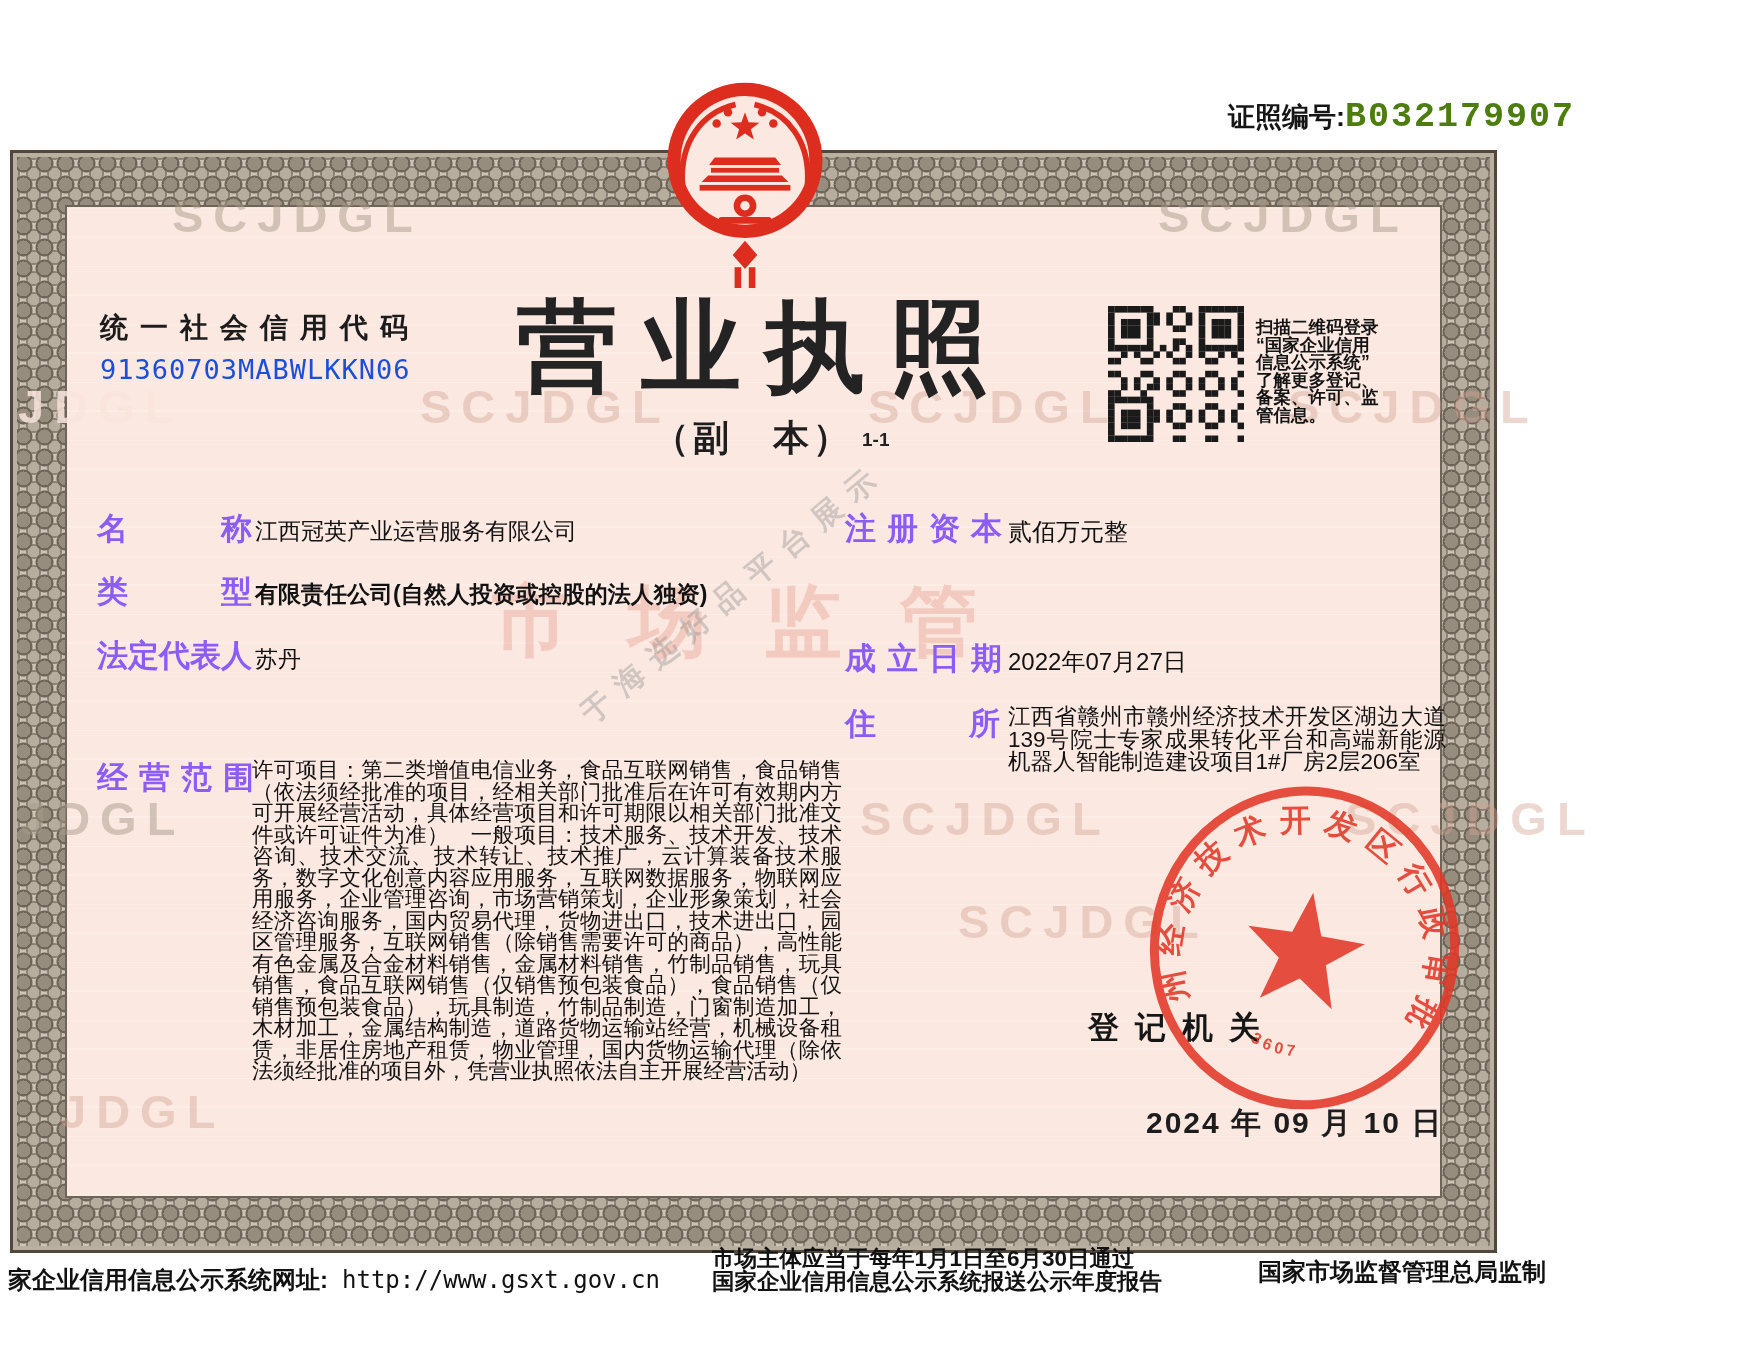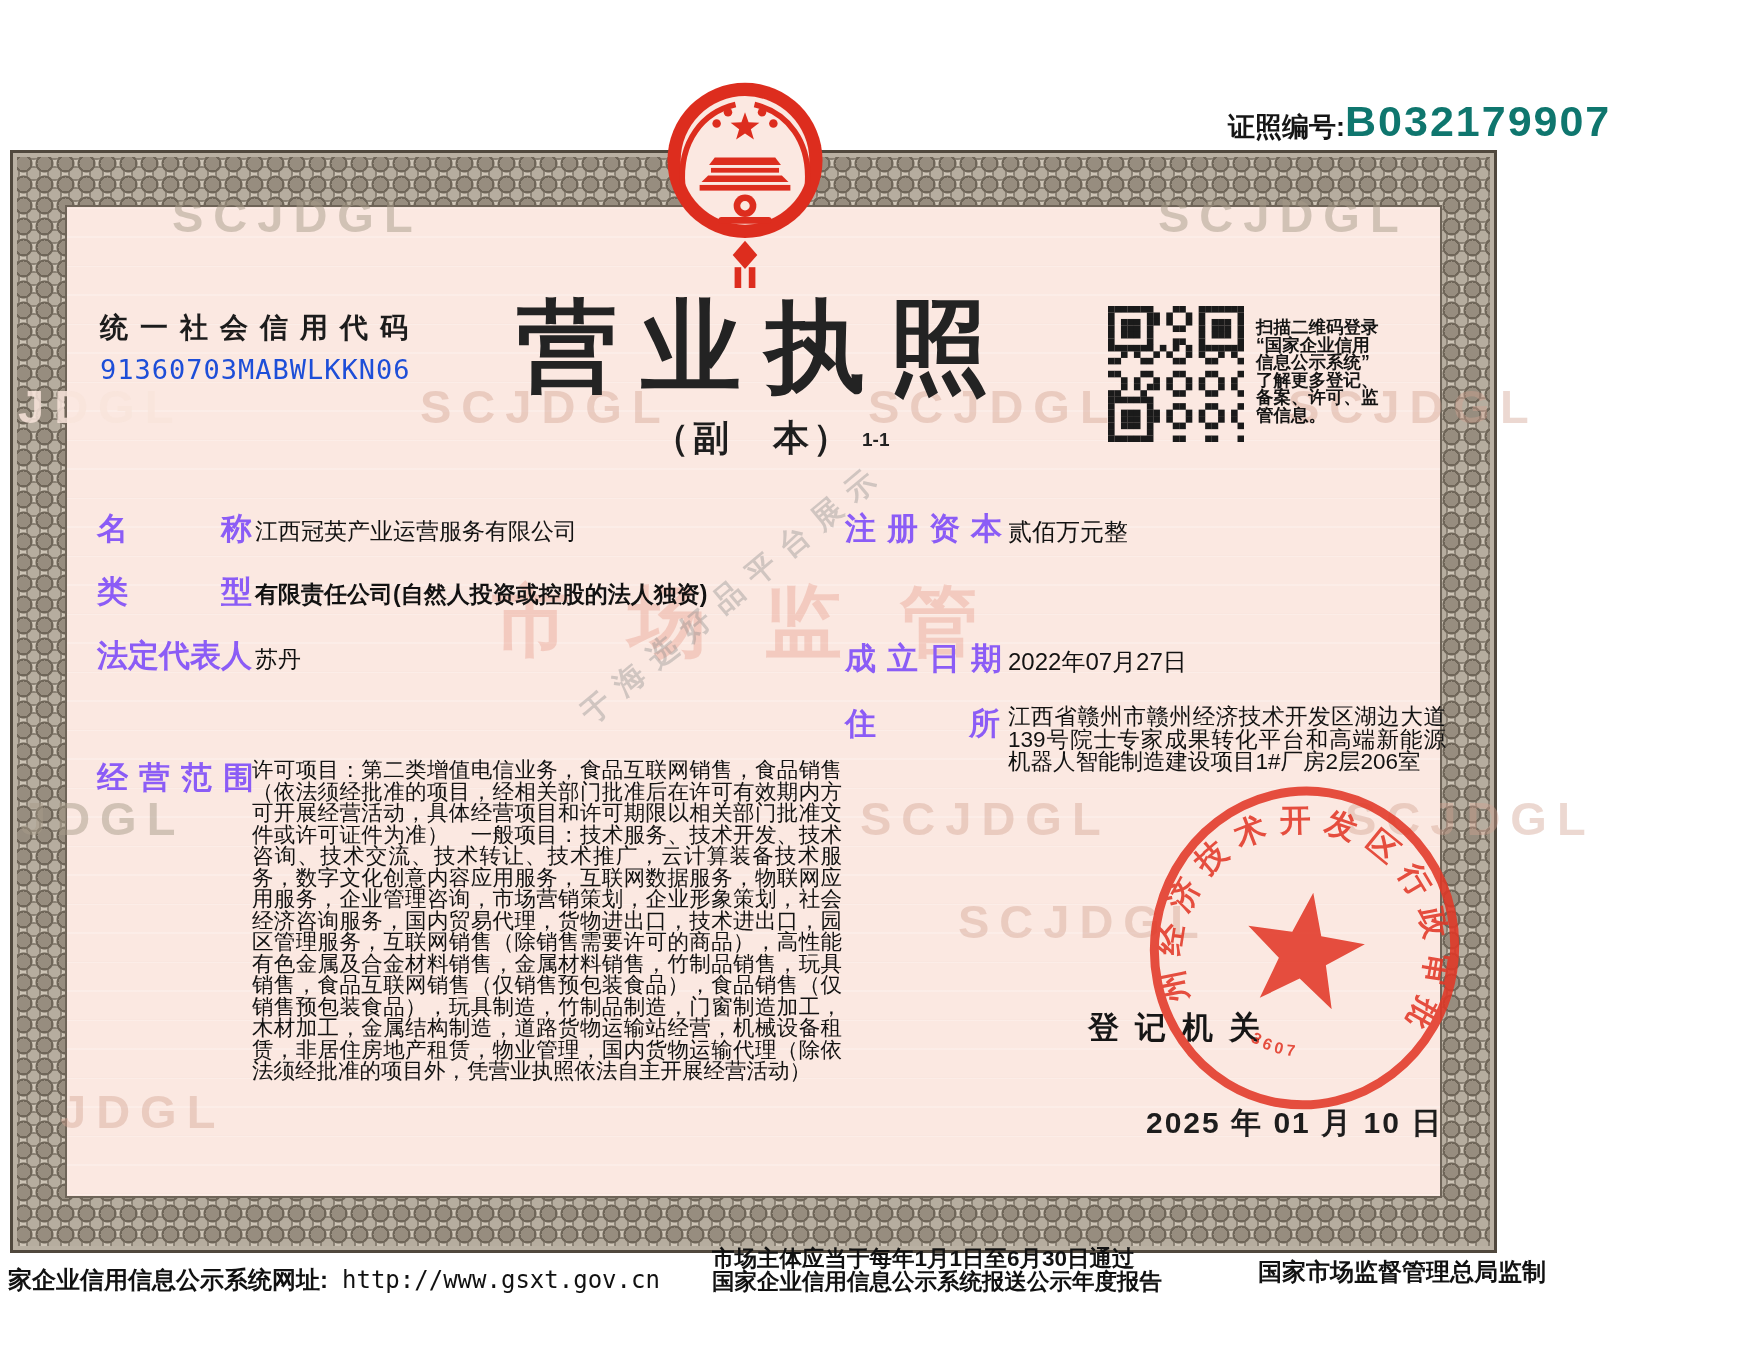--- a/index.html
+++ b/index.html
@@ -27,22 +27,22 @@
       color:rgba(210,162,146,.42);white-space:nowrap;}
   .wm.gray{color:rgba(168,155,138,.5);}
   .wm-red{position:absolute;z-index:2;font-weight:700;font-size:78px;letter-spacing:58px;
       color:rgba(224,126,105,.28);white-space:nowrap;}
   .wm-diag{position:absolute;z-index:2;font-size:30px;letter-spacing:13px;font-weight:600;
       color:rgba(140,140,140,.38);transform:rotate(-40deg);transform-origin:0 50%;white-space:nowrap;}
 
   
   .license-no{position:absolute;left:1228px;top:100px;z-index:3;display:flex;align-items:baseline;}
   .license-no .lab{font-size:27px;font-weight:800;color:#151515;}
-  .license-no .num{font-size:43px;font-weight:700;color:#0f766e;
-      font-family:Liberation Sans, sans-serif;letter-spacing:2px;}
+  .license-no .num{font-size:35px;font-weight:700;color:#4d7c0f;
+      font-family:Liberation Mono, monospace;letter-spacing:2px;}
 
   
   .credit-label{position:absolute;left:100px;top:314px;z-index:3;font-size:28px;font-weight:800;
       letter-spacing:12px;color:#1c1c1c;}
   .credit-value{position:absolute;left:100px;top:356px;z-index:3;font-size:27px;font-weight:500;
       font-family:"DejaVu Sans Mono",monospace;letter-spacing:1px;color:#1d4ed8;}
   .main-title{position:absolute;left:333px;top:296px;width:840px;z-index:3;text-align:center;
       font-size:100px;font-weight:900;letter-spacing:24px;padding-left:24px;box-sizing:border-box;color:#232323;}
   .sub-title{position:absolute;left:333px;top:420px;width:840px;z-index:3;text-align:center;
       font-size:36px;font-weight:700;letter-spacing:4px;color:#1e1e1e;}
@@ -353,21 +353,21 @@
   <div class="flabel sp10" style="left:845px;top:513px;">注册资本</div>
   <div class="fvalue" style="left:1008px;top:520px;font-size:24px;">贰佰万元整</div>
 
   <div class="flabel sp10" style="left:845px;top:643px;">成立日期</div>
   <div class="fvalue" style="left:1008px;top:650px;font-size:24px;">2022年07月27日</div>
 
   <div class="flabel" style="left:845px;top:708px;">住　　　所</div>
   <div class="addr-value">江西省赣州市赣州经济技术开发区湖边大道139号院士专家成果转化平台和高端新能源机器人智能制造建设项目1#厂房2层206室</div>
 
   <div class="reg-label">登记机关</div>
-  <div class="issue-date">2025 年 01 月 10 日</div>
+  <div class="issue-date">2024 年 09 月 10 日</div>
 
   <svg class="seal" viewBox="0 0 330 330">
     <defs>
       <path id="seal-arc" d="M 64 244 A 123 123 0 1 1 266 244" fill="none"></path>
       <path id="seal-code-arc" d="M 108 258 A 96 96 0 0 0 222 258" fill="none"></path>
     </defs>
     <ellipse cx="165" cy="168" rx="150" ry="157" fill="none" stroke="#e23726" stroke-width="9"></ellipse>
     <polygon fill="#e23726" points="165,112 179.7,153.8 224,154.8 188.8,181.7 201.4,224.2 165,199 128.6,224.2 141.2,181.7 106,154.8 150.3,153.8"></polygon>
     <text font-size="31" font-weight="700" fill="#e23726" letter-spacing="12" font-family="Liberation Sans, sans-serif">
       <textPath href="#seal-arc" startOffset="50%" text-anchor="middle">赣州经济技术开发区行政审批局</textPath>

